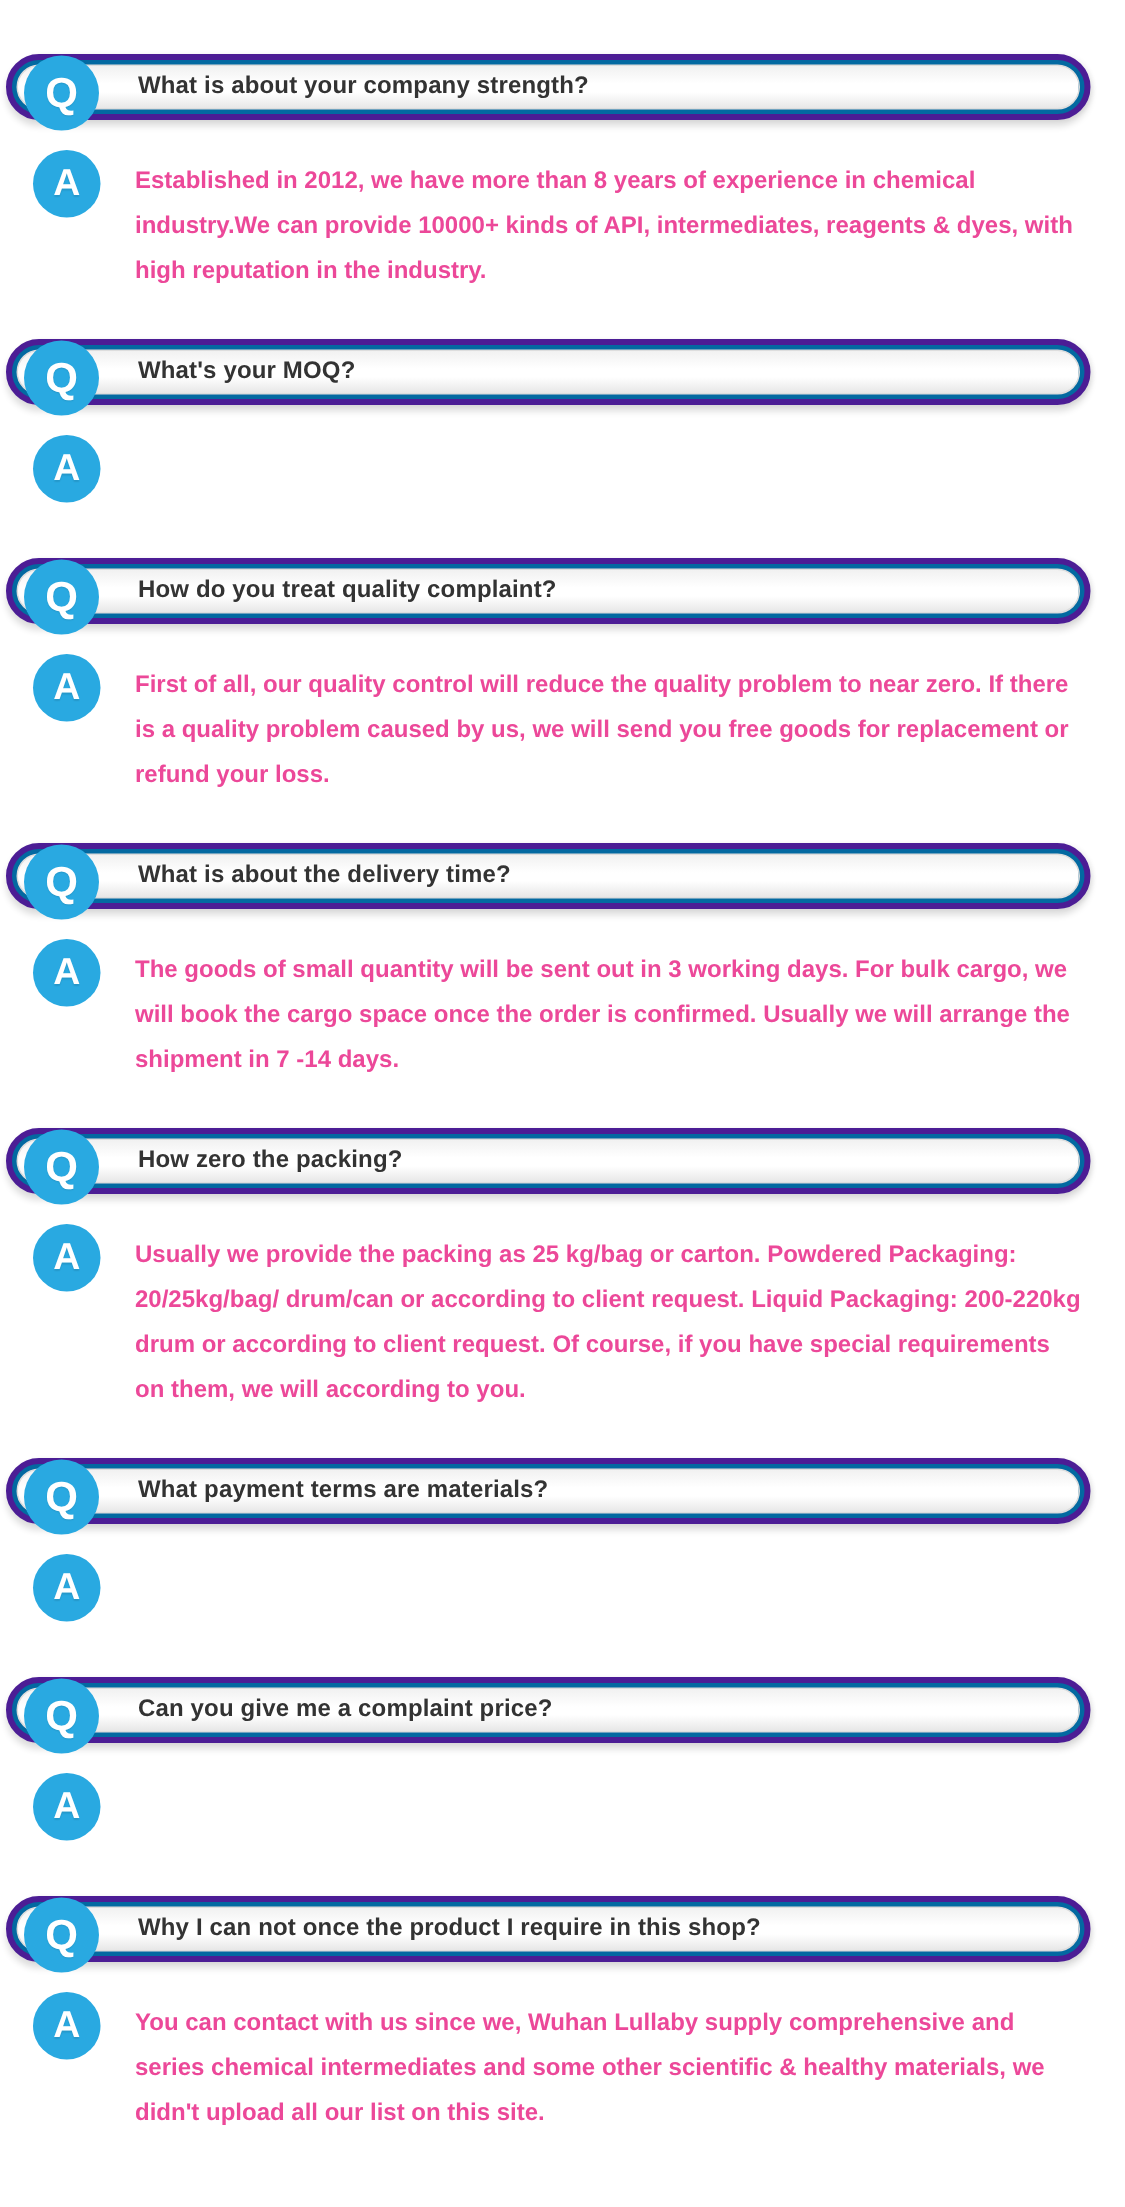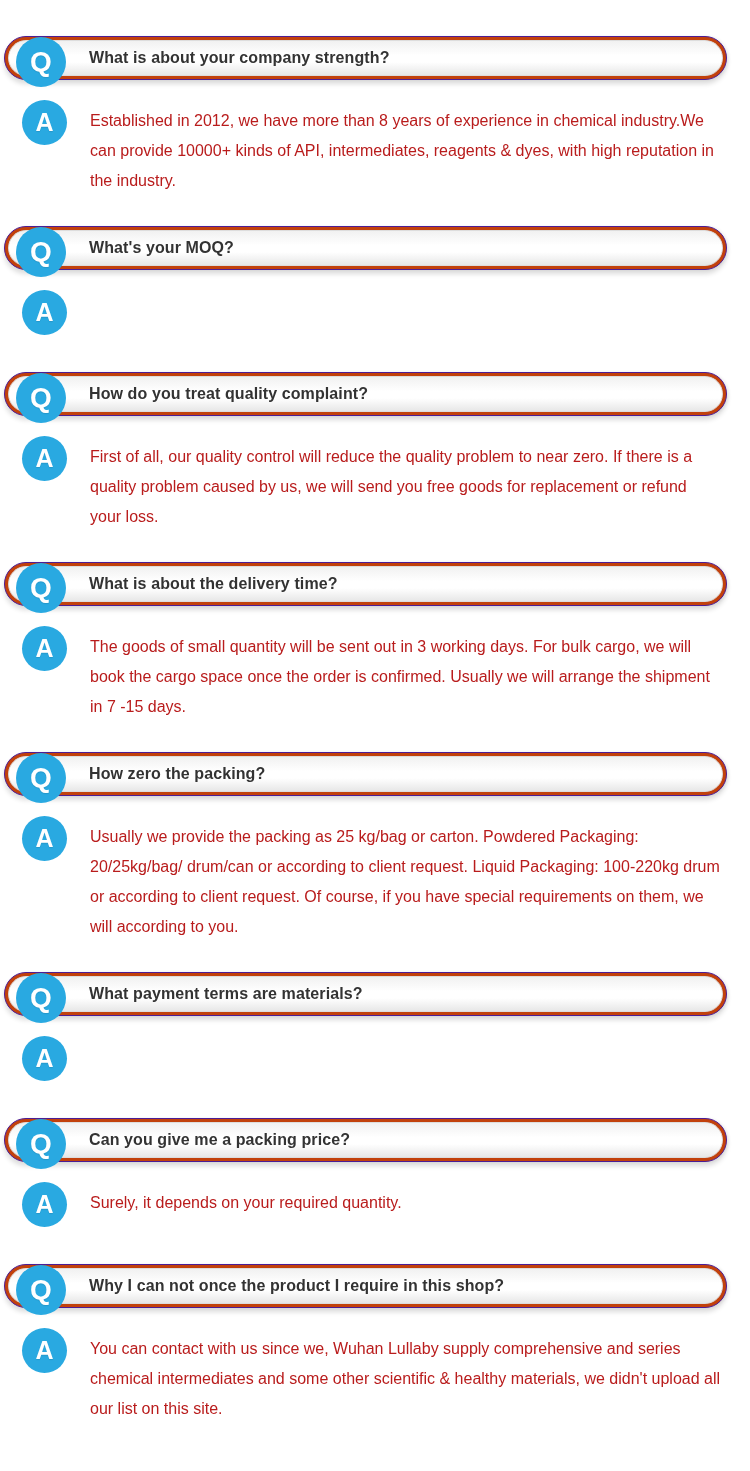--- a/index.html
+++ b/index.html
@@ -27,23 +27,23 @@
     height: 44px;
     margin-bottom: 26px;
   }
   .q-bar {
     position: absolute;
     left: 4px;
     right: 23px;
     top: 0;
     height: 44px;
     box-sizing: border-box;
-    border: 1px solid #4c1d95;
+    border: 4px solid #4c1d95;
     border-radius: 24px;
-    background: #c2410c;
+    background: #0369a1;
     padding: 3px;
     box-shadow: 0 4px 5px rgba(0,0,0,0.14), 2px 0 3px rgba(0,0,0,0.05);
   }
   .q-bar-inner {
     height: 100%;
     box-sizing: border-box;
     border: 1px solid #dddddd;
     border-radius: 19px;
     background: linear-gradient(180deg, #f1f1f1 0%, #ffffff 42%, #ffffff 62%, #e7e7e7 100%);
     display: flex;
@@ -85,21 +85,22 @@
     left: 22px;
     top: -6px;
     width: 45px;
     height: 45px;
     font-size: 25px;
   }
   .a-text {
     margin: 0 28px 0 90px;
     font-size: 16px;
     line-height: 30px;
-    color: #b91c1c;
+    color: #ec4899;
+    font-weight: bold;
   }
 </style>
 </head>
 <body>
 
 <div class="page">
   <div class="faq-list">
 
     <div class="faq-item">
       <div class="q-row">
@@ -149,36 +150,36 @@
       <div class="q-row">
         <div class="badge q-badge">Q</div>
         <div class="q-bar">
           <div class="q-bar-inner">
             <span class="q-text">What is about the delivery time?</span>
           </div>
         </div>
       </div>
       <div class="a-row">
         <div class="badge a-badge">A</div>
-        <p class="a-text">The goods of small quantity will be sent out in 3 working days. For bulk cargo, we will book the cargo space once the order is confirmed. Usually we will arrange the shipment in 7 -15 days.</p>
+        <p class="a-text">The goods of small quantity will be sent out in 3 working days. For bulk cargo, we will book the cargo space once the order is confirmed. Usually we will arrange the shipment in 7 -14 days.</p>
       </div>
     </div>
 
     <div class="faq-item">
       <div class="q-row">
         <div class="badge q-badge">Q</div>
         <div class="q-bar">
           <div class="q-bar-inner">
             <span class="q-text">How zero the packing?</span>
           </div>
         </div>
       </div>
       <div class="a-row">
         <div class="badge a-badge">A</div>
-        <p class="a-text">Usually we provide the packing as 25 kg/bag or carton. Powdered Packaging: 20/25kg/bag/ drum/can or according to client request. Liquid Packaging: 100-220kg drum or according to client request. Of course, if you have special requirements on them, we will according to you.</p>
+        <p class="a-text">Usually we provide the packing as 25 kg/bag or carton. Powdered Packaging: 20/25kg/bag/ drum/can or according to client request. Liquid Packaging: 200-220kg drum or according to client request. Of course, if you have special requirements on them, we will according to you.</p>
       </div>
     </div>
 
     <div class="faq-item">
       <div class="q-row">
         <div class="badge q-badge">Q</div>
         <div class="q-bar">
           <div class="q-bar-inner">
             <span class="q-text">What payment terms are materials?</span>
           </div>
@@ -187,27 +188,26 @@
       <div class="a-row">
         <div class="badge a-badge">A</div>
       </div>
     </div>
 
     <div class="faq-item">
       <div class="q-row">
         <div class="badge q-badge">Q</div>
         <div class="q-bar">
           <div class="q-bar-inner">
-            <span class="q-text">Can you give me a packing price?</span>
-          </div>
-        </div>
-      </div>
-      <div class="a-row">
-        <div class="badge a-badge">A</div>
-        <p class="a-text">Surely, it depends on your required quantity.</p>
+            <span class="q-text">Can you give me a complaint price?</span>
+          </div>
+        </div>
+      </div>
+      <div class="a-row">
+        <div class="badge a-badge">A</div>
       </div>
     </div>
 
     <div class="faq-item">
       <div class="q-row">
         <div class="badge q-badge">Q</div>
         <div class="q-bar">
           <div class="q-bar-inner">
             <span class="q-text">Why I can not once the product I require in this shop?</span>
           </div>

